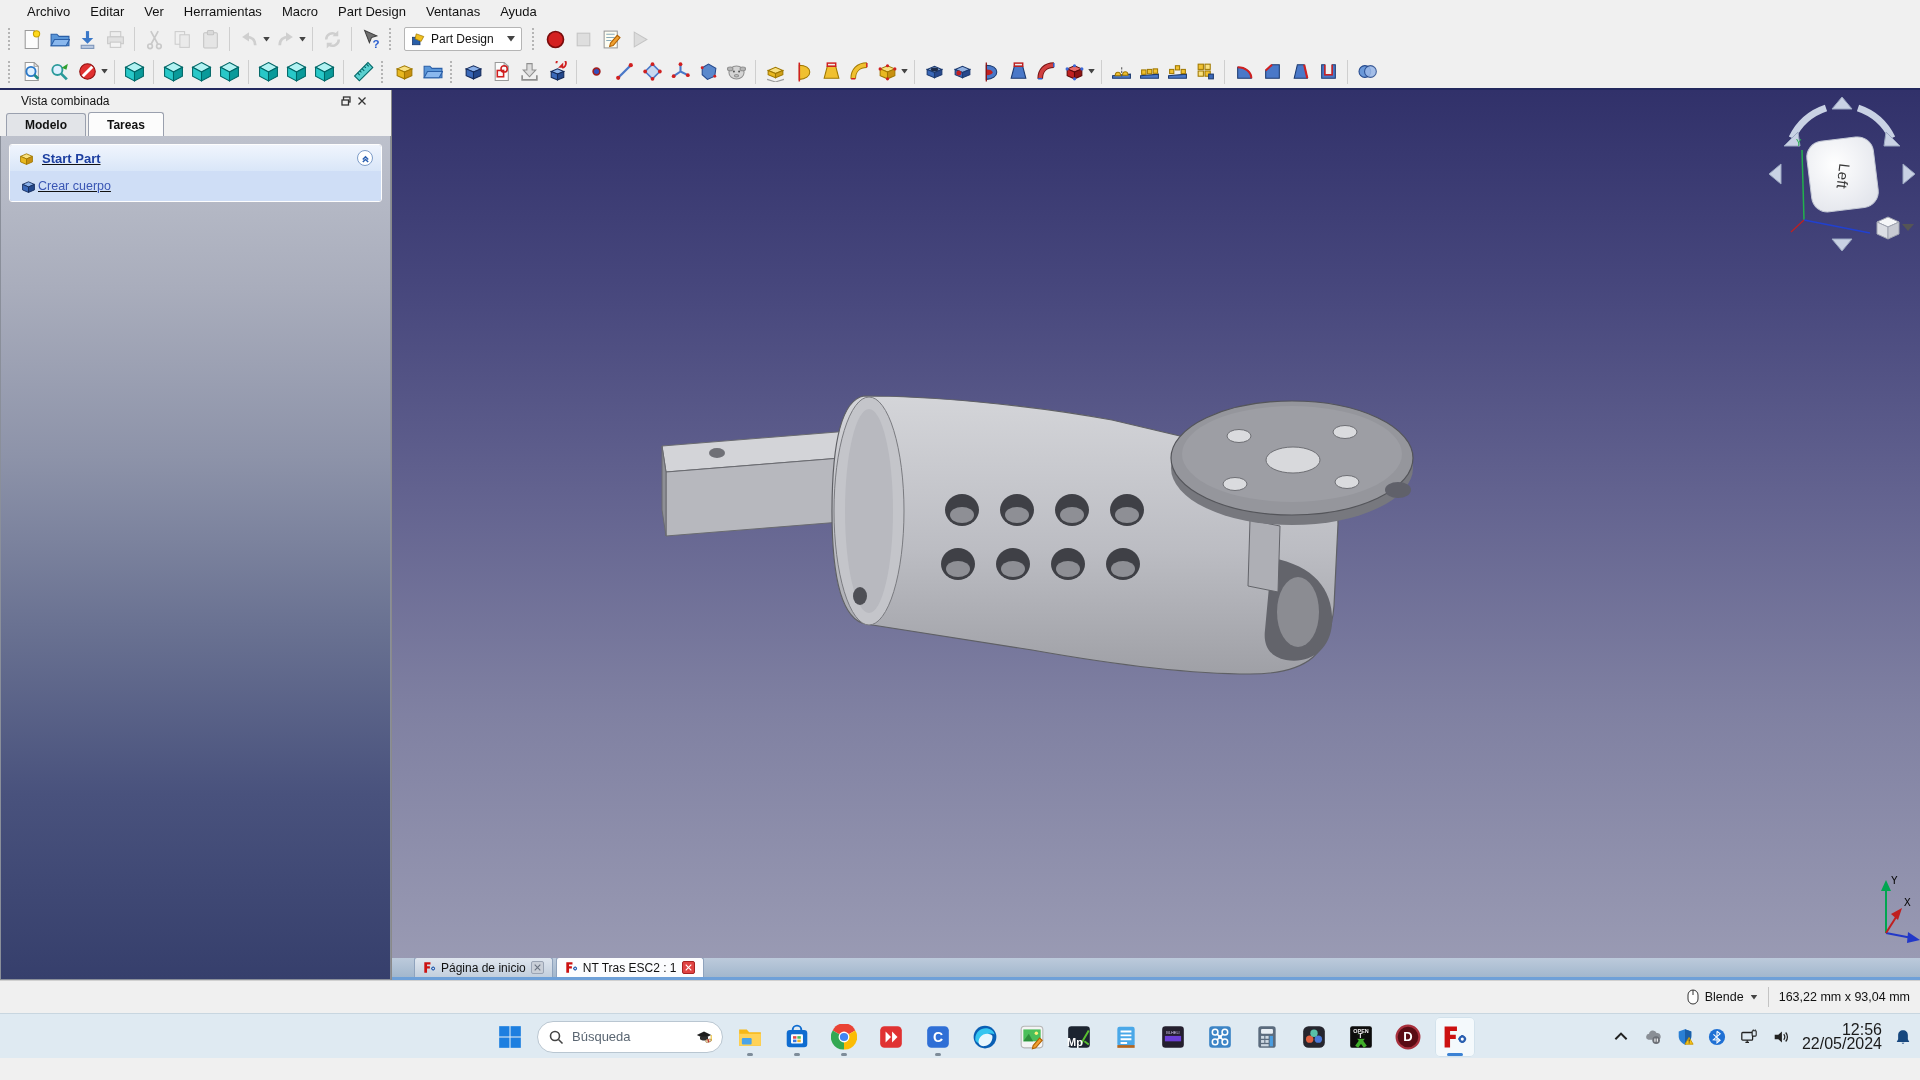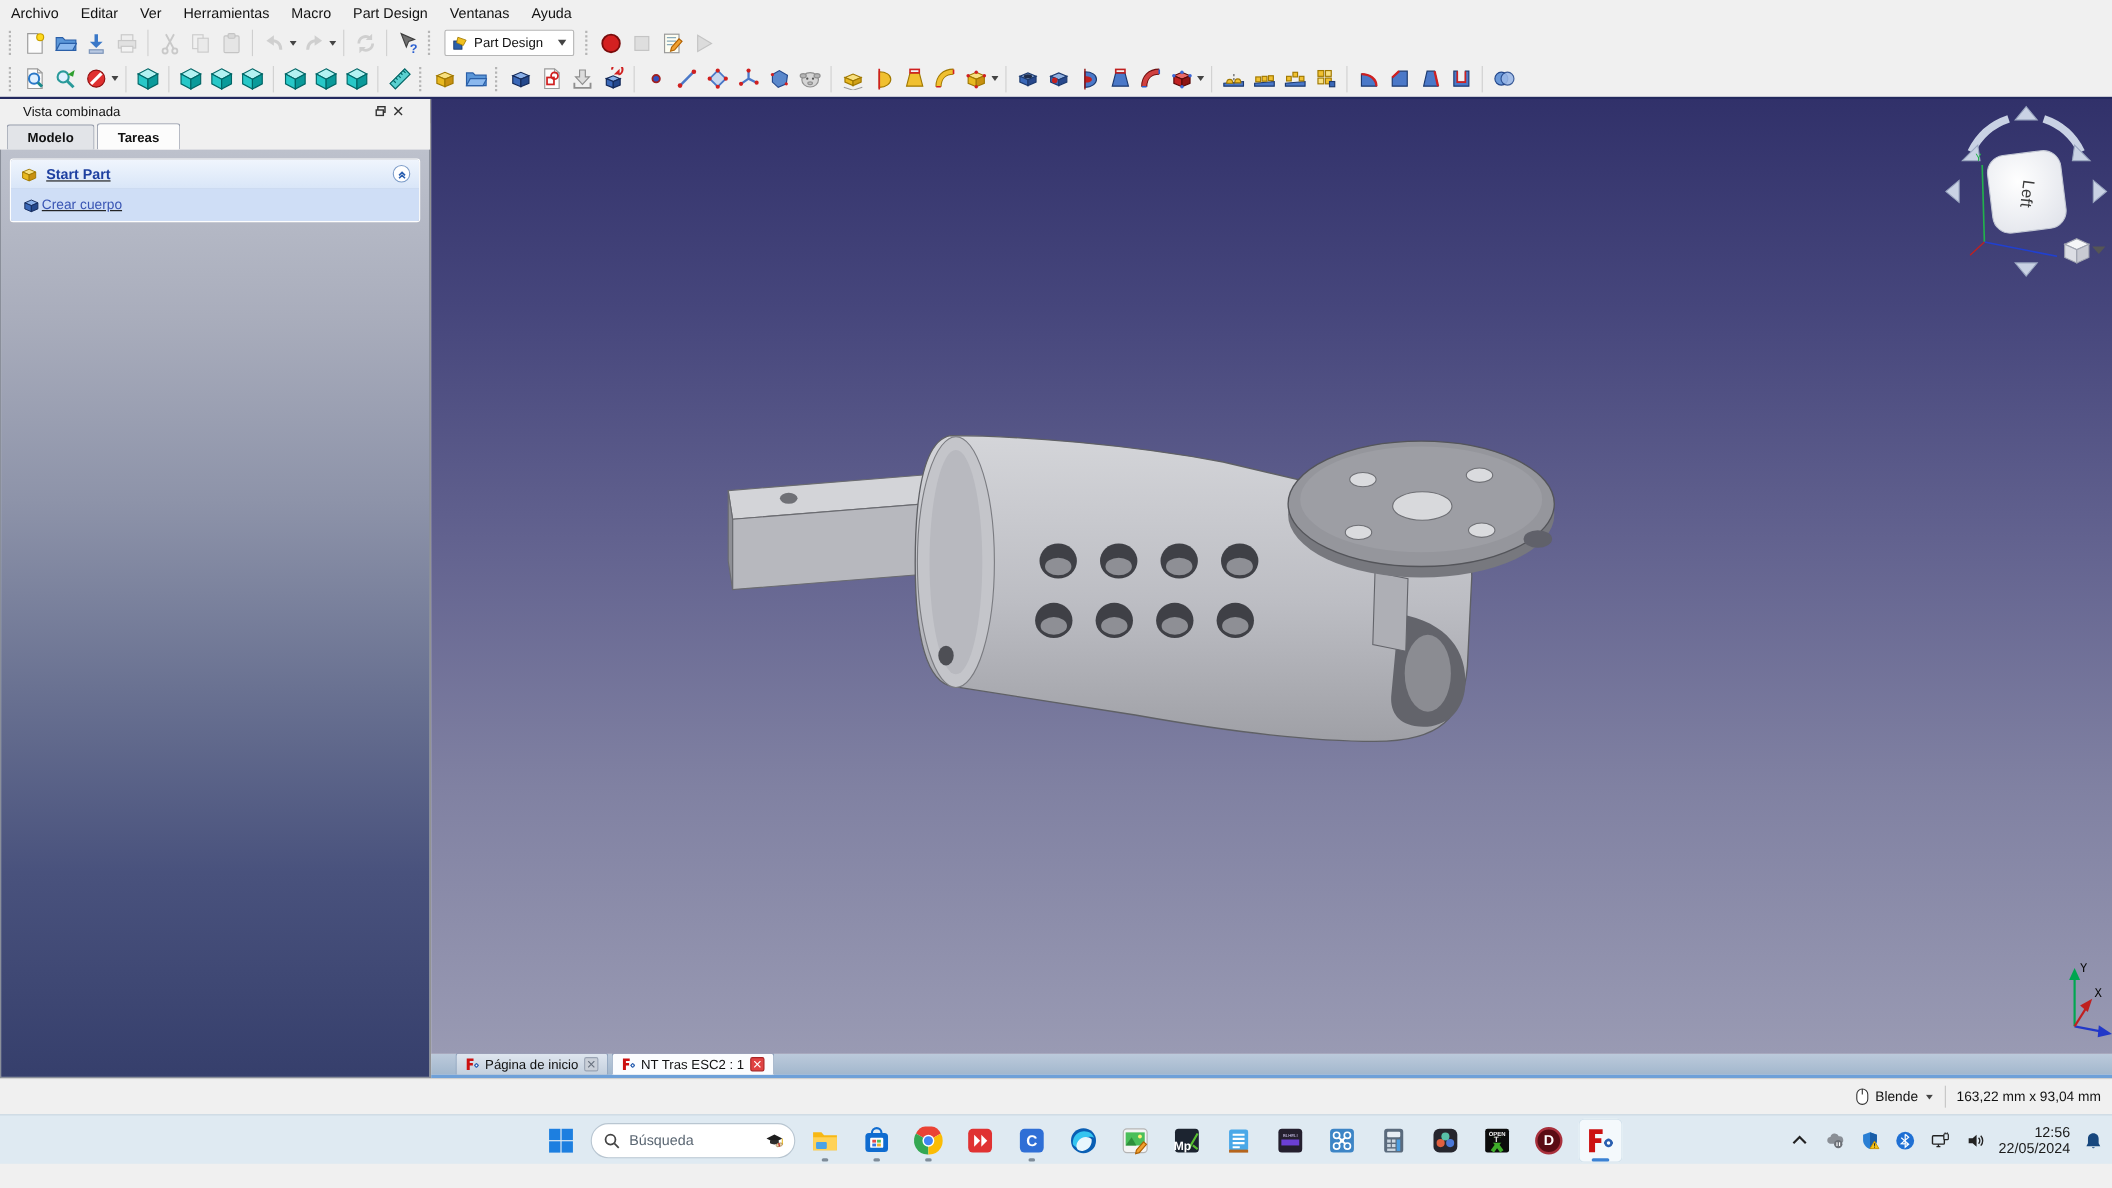--- a/index.html
+++ b/index.html
@@ -9,21 +9,21 @@
 
   
   .titlebar { height:22px; display:flex; align-items:center; background:#f0f0f0; padding-left:6px; }
   .titlebar .t-ico { width:16px; height:16px; margin-right:6px; }
   .titlebar .t-txt { font-size:12.5px; }
   .wctrls { margin-left:auto; display:flex; height:22px; }
   .wbtn { width:46px; height:22px; display:flex; align-items:center; justify-content:center; }
   .wbtn svg { width:11px; height:11px; stroke:#333; stroke-width:1.2; fill:none; }
 
   
-  .menubar { height:23px; display:flex; align-items:center; gap:2px; padding-left:1px; background:#f0f0f0; }
+  .menubar { height:23px; display:flex; align-items:center; gap:2px; padding-left:18px; background:#f0f0f0; }
   .menubar span { padding:3px 9px; font-size:13px; }
 
   
   .tb { display:flex; align-items:center; background:#f0f0f0; padding-left:4px; }
   .tb1 { height:32px; }
   .tb2 { height:35px; border-bottom:2px solid #23295e; }
   .grip { width:5px; height:22px; margin:0 4px; border-left:2px dotted #b5b5b5; }
   .vsep { width:1px; height:24px; background:#cfcfcf; margin:0 5px; }
   .btn { width:28px; height:28px; display:flex; align-items:center; justify-content:center; border-radius:3px; }
   .btn svg { width:21px; height:21px; }
@@ -85,21 +85,21 @@
   .tk-app svg { width:26px; height:26px; }
   .tk-app .run { position:absolute; bottom:1px; left:17px; width:6px; height:3px; border-radius:2px; background:#7e8c99; }
   .tk-app.active { background:#f4f9fc; box-shadow:0 0 0 1px #d3e2ec inset; }
   .tk-app.active .run { width:16px; left:12px; background:#3b82d4; }
   .search { display:flex; align-items:center; gap:8px; width:186px; height:32px; background:#fff; border:1px solid #b9c6d1; border-radius:16px; padding:0 10px; }
   .search .stxt { color:#5a6672; font-size:13px; flex:1; }
   .search svg { width:16px; height:16px; }
   .tk-tray { position:absolute; right:6px; top:0; height:45px; display:flex; align-items:center; gap:10px; }
   .tk-tico { width:22px; height:22px; display:flex; align-items:center; justify-content:center; }
   .tk-tico svg { width:18px; height:18px; }
-  .clock { text-align:right; font-size:13px; line-height:14px; color:#1b1b1b; }
+  .clock { text-align:right; font-size:16px; line-height:14px; color:#1b1b1b; }
 
   .appletter { color:#fff; font-weight:bold; font-family:"Liberation Sans",sans-serif; }
 </style>
 </head>
 <body>
 
 <svg width="0" height="0" style="position:absolute">
 <defs>
   <symbol id="i-fc" viewBox="0 0 20 20">
         <path d="M2 2h9.5v3.4H6.2v2.8h4.4v3.4H6.2V18H2z" fill="#cc1111"></path>

